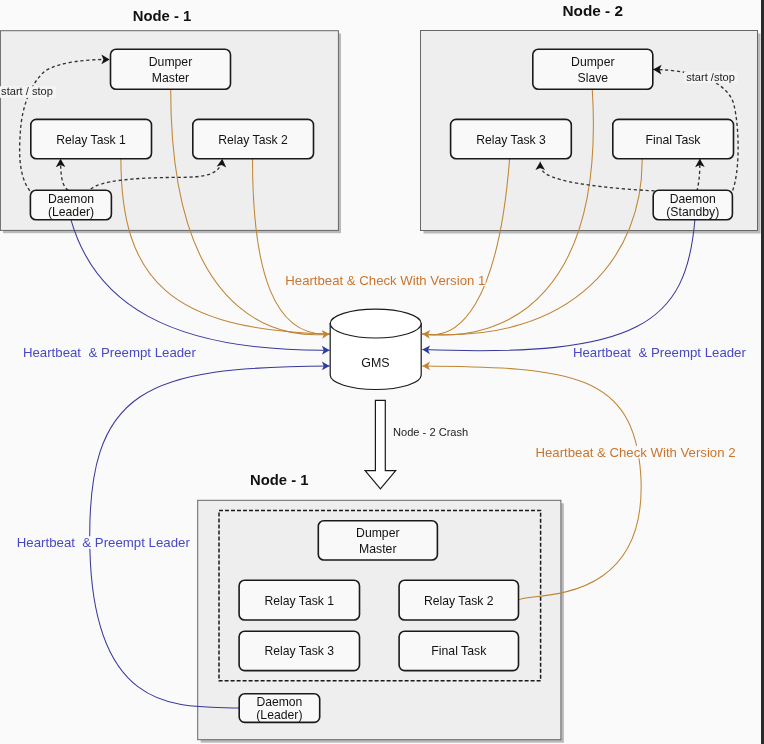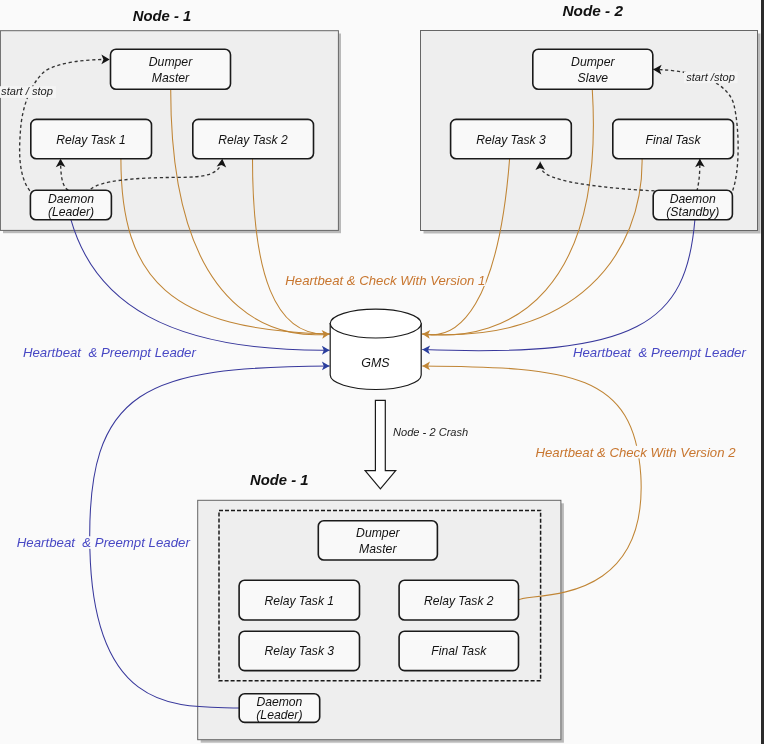--- a/index.html
+++ b/index.html
@@ -1,17 +1,17 @@
 <!DOCTYPE html>
 <html><head>
 <meta charset="utf-8">
 <style>
   html,body{margin:0;padding:0;background:#fafafa;}
   body{width:764px;height:744px;overflow:hidden;font-family:"Liberation Sans",sans-serif;}
-  #stage{position:relative;width:764px;height:744px;background:#fafafa;font-style:italic;}
+  #stage{position:relative;width:764px;height:744px;background:#fafafa;}
   svg{display:block;}
   .aa-wrap{filter:opacity(100%);}
   text{-webkit-font-smoothing:antialiased;}
   .nodebox{fill:#eeeeee;stroke:#666666;stroke-width:1;}
   .task{fill:#f9f9f9;stroke:#1a1a1a;stroke-width:1.6;}
   .tasktext{font-family:"Liberation Sans",sans-serif;font-size:12.4px;fill:#131313;text-anchor:middle;}
   .nodetitle{font-family:"Liberation Sans",sans-serif;font-size:14.4px;font-weight:bold;fill:#111111;text-anchor:middle;}
   .orange{stroke:#c08535;fill:none;stroke-width:1.05;}
   .blue{stroke:#38389c;fill:none;stroke-width:1.05;}
   .dash{stroke:#333333;fill:none;stroke-width:1.35;stroke-dasharray:3.2 2.7;}

